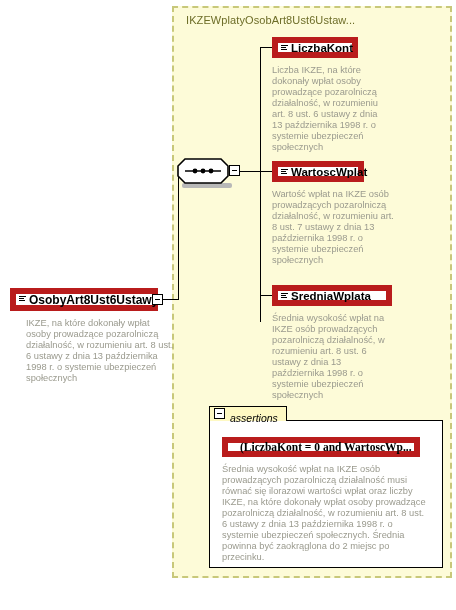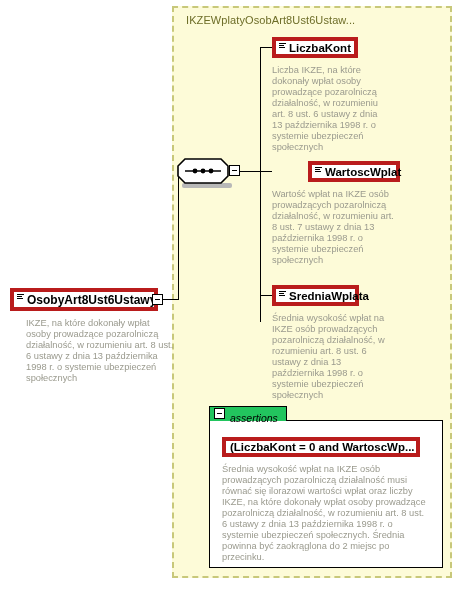--- a/index.html
+++ b/index.html
@@ -35,21 +35,21 @@
     color: #6d6d28;
     letter-spacing: 0.1px;
     white-space: nowrap;
   }
 
   
   .el-box {
     position: absolute;
     box-sizing: border-box;
     background: #ffffff;
-    border: 4px solid #b91c1c;
+    border: 6px solid #b91c1c;
     height: 21px;
     display: flex;
     align-items: center;
     padding-left: 13px;
     padding-right: 6px;
     font-size: 11.5px;
     font-weight: bold;
     color: #000000;
     white-space: nowrap;
   }
@@ -169,40 +169,41 @@
     background: #ffffff;
   }
   #assertions-tab {
     position: absolute;
     left: 209px;
     top: 406px;
     height: 15px;
     box-sizing: border-box;
     border: 1px solid #000;
     border-bottom: none;
-    background: #22c55e;
+    background: #fef9c3;
     padding: 8px 8px 0 20px;
     display: flex;
     align-items: center;
     font-size: 10.5px;
     font-style: italic;
     color: #000;
     white-space: nowrap;
   }
   #assertions-toggle {
     left: 214px;
     top: 408px;
   }
   #assert-expr {
     left: 222px;
     top: 437px;
     width: 198px;
     height: 20px;
     font-size: 11.5px;
-    padding-left: 4px;
+    padding-left: 12px;
+    font-family: Liberation Serif, serif;
   }
   #assert-expr-shadow {
     left: 227px;
     top: 457px;
     width: 198px;
     height: 5px;
   }
   #assert-doc {
     left: 222px;
     top: 464px;
@@ -253,33 +254,33 @@
       <i></i>
       <i></i>
       <i></i>
     </span>
   <span>LiczbaKont</span>
 </div>
 <div class="doc" style="left:272px; top:65px; width:118px;">Liczba IKZE, na które dokonały wpłat osoby prowadzące pozarolniczą działalność, w rozumieniu art. 8 ust. 6 ustawy z dnia 13 października 1998 r. o systemie ubezpieczeń społecznych</div>
 
 <div class="line h" style="left:260px; top:171px; width:12px;"></div>
 <div class="el-shadow" style="left:277px; top:182px; width:92px; height:5px;"></div>
-<div class="el-box" style="left:272px; top:161px; width:92px;margin-left:36px;">
+<div class="el-box" style="left:272px; top:161px; width:92px;">
   <span class="el-glyph">
       <i></i>
       <i></i>
       <i></i>
     </span>
   <span>WartoscWplat</span>
 </div>
 <div class="doc" style="left:272px; top:189px; width:122px;">Wartość wpłat na IKZE osób prowadzących pozarolniczą działalność, w rozumieniu art. 8 ust. 7 ustawy z dnia 13 października 1998 r. o systemie ubezpieczeń społecznych</div>
 
 <div class="line h" style="left:260px; top:295px; width:12px;"></div>
 <div class="el-shadow" style="left:277px; top:306px; width:96px; height:5px;"></div>
-<div class="el-box" style="left:272px; top:285px; width:87px;">
+<div class="el-box" style="left:272px; top:285px; width:120px;">
   <span class="el-glyph">
       <i></i>
       <i></i>
       <i></i>
     </span>
   <span>SredniaWplata</span>
 </div>
 <div class="doc" style="left:272px; top:313px; width:116px;">Średnia wysokość wpłat na IKZE osób prowadzących pozarolniczą działalność, w rozumieniu art. 8 ust. 6 ustawy z dnia 13 października 1998 r. o systemie ubezpieczeń społecznych</div>
 
 <div id="assertions-panel"></div>

